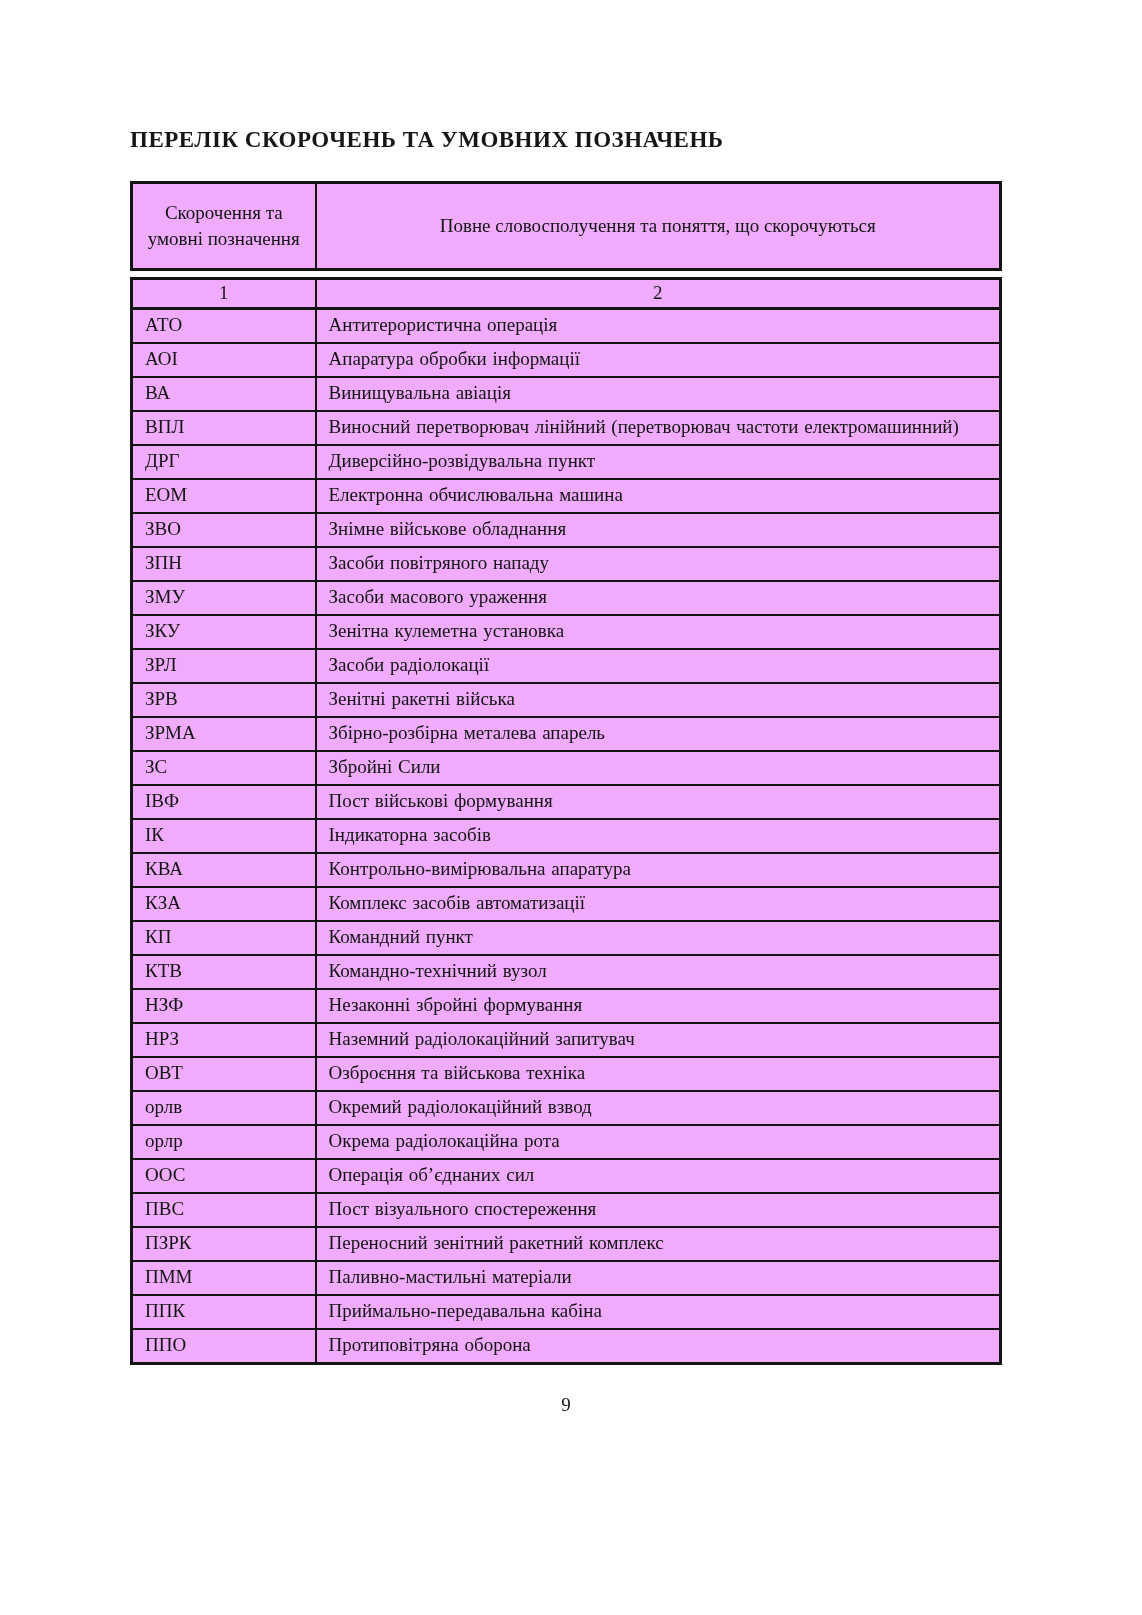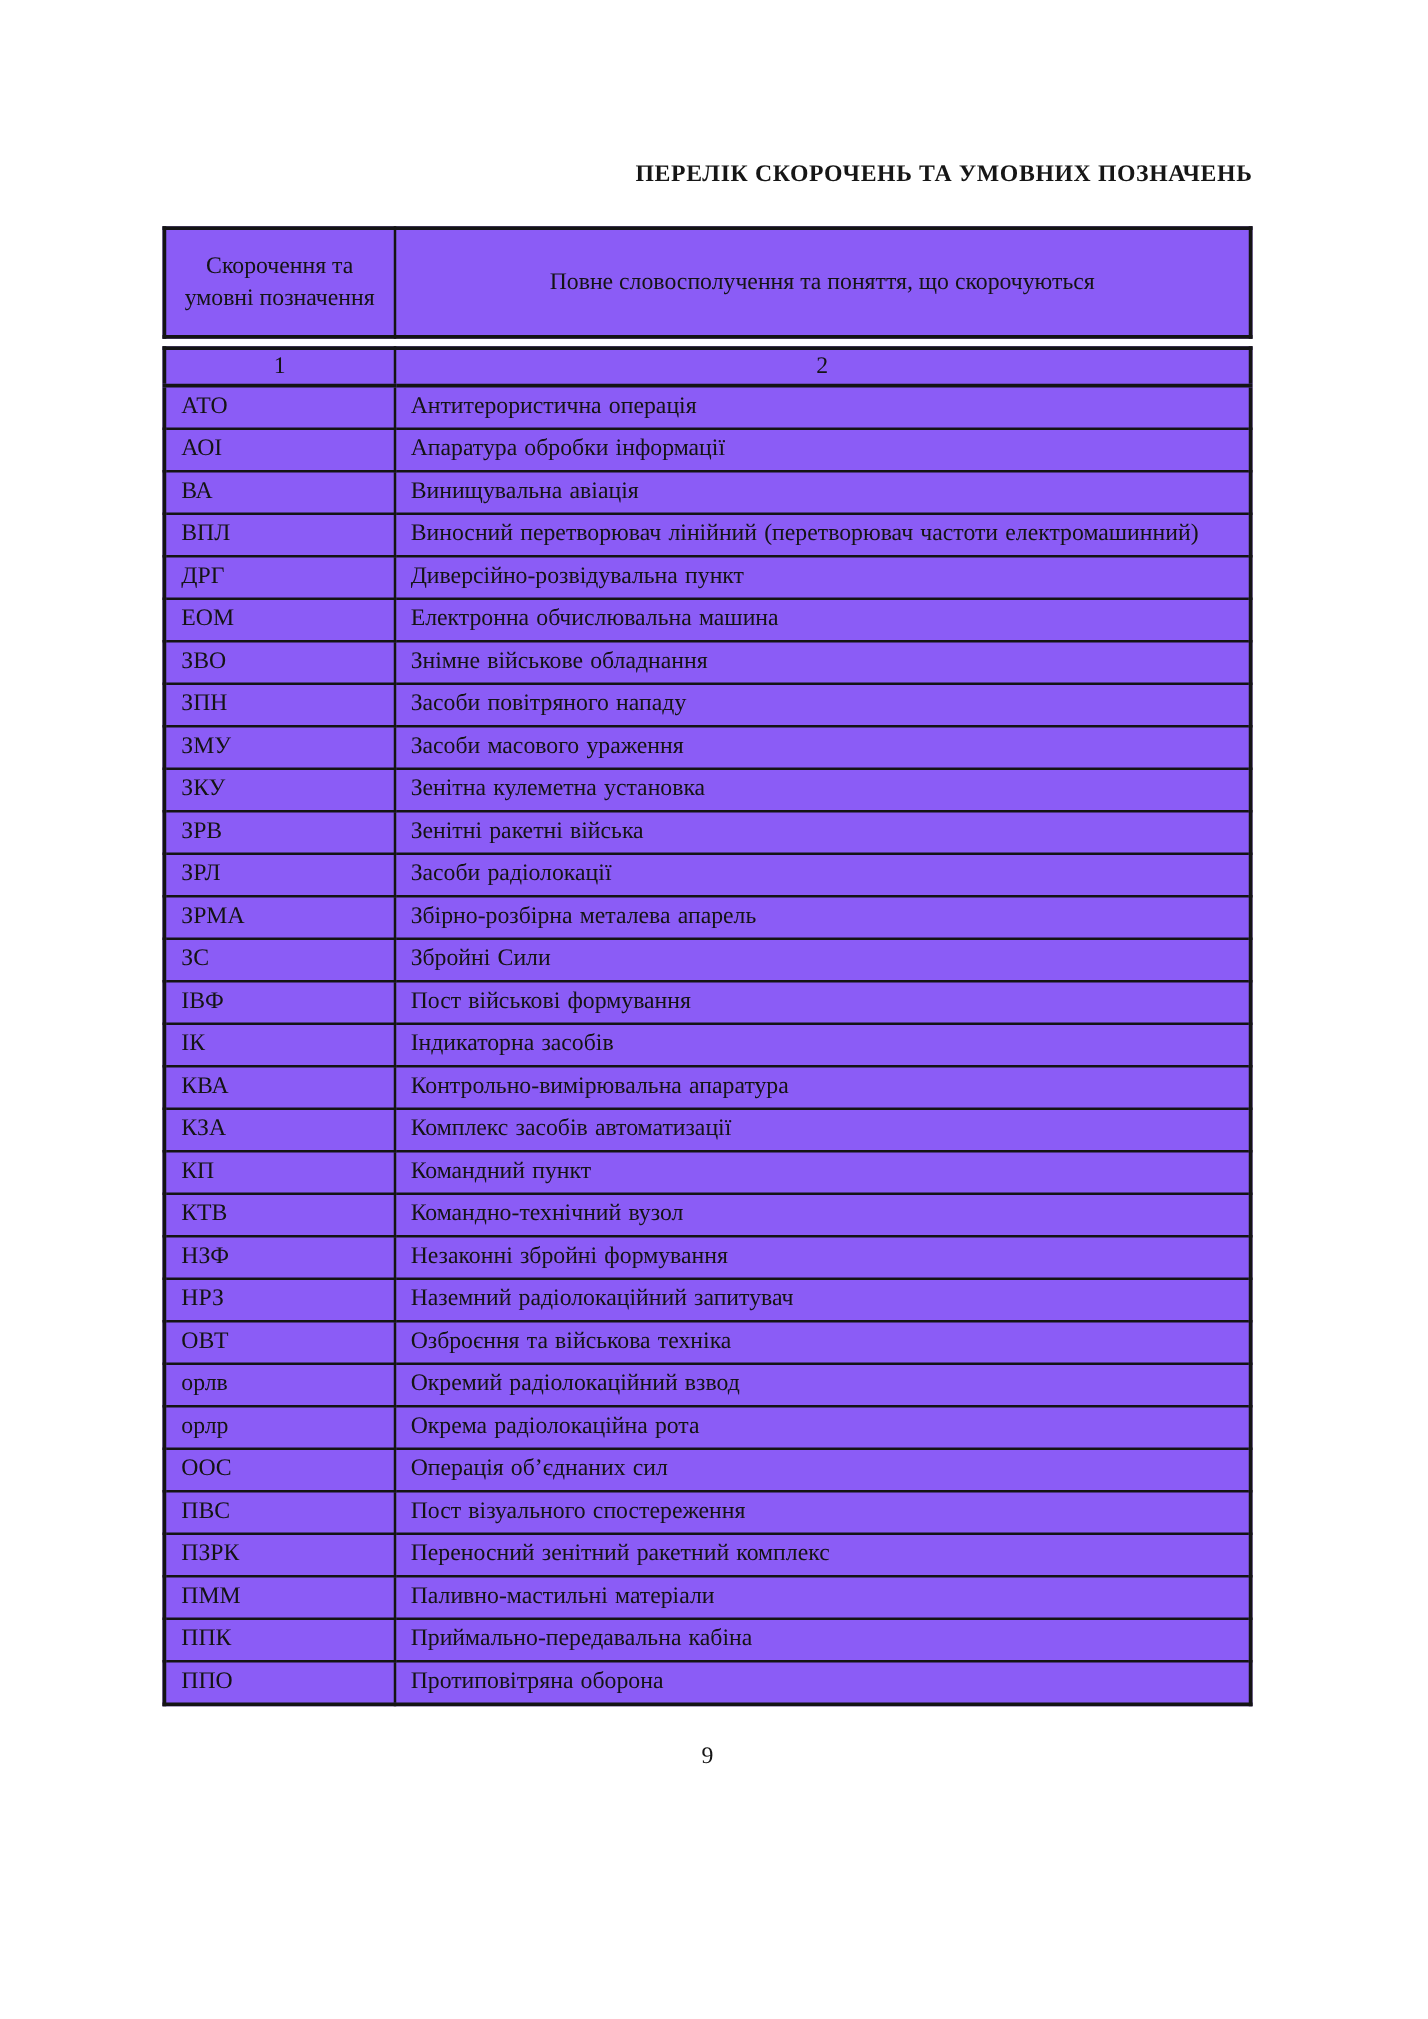--- a/index.html
+++ b/index.html
@@ -20,32 +20,32 @@
   }
   .content {
     position: absolute;
     left: 130px;
     top: 0;
     width: 872px;
   }
   .title {
     margin: 0;
     padding-top: 126px;
-    text-align: right;
-    font-size: 19px;
+    text-align: left;
+    font-size: 23px;
     font-weight: bold;
     letter-spacing: 0.5px;
     line-height: 28px;
     color: #161616;
   }
   table.tbl {
     border-collapse: collapse;
     table-layout: fixed;
     width: 872px;
-    background: #8b5cf6;
+    background: #f0abfc;
   }
   .head-tbl {
     margin-top: 27px;
     border: 3px solid #141414;
   }
   .head-tbl th {
     border: 2px solid #141414;
     font-weight: normal;
     font-size: 19px;
     line-height: 26px;
@@ -145,28 +145,28 @@
           </tr>
           <tr>
             <td>ЗМУ</td>
             <td>Засоби масового ураження</td>
           </tr>
           <tr>
             <td>ЗКУ</td>
             <td>Зенітна кулеметна установка</td>
           </tr>
           <tr>
+            <td>ЗРЛ</td>
+            <td>Засоби радіолокації</td>
+          </tr>
+          <tr>
             <td>ЗРВ</td>
             <td>Зенітні ракетні війська</td>
           </tr>
           <tr>
-            <td>ЗРЛ</td>
-            <td>Засоби радіолокації</td>
-          </tr>
-          <tr>
             <td>ЗРМА</td>
             <td>Збірно-розбірна металева апарель</td>
           </tr>
           <tr>
             <td>ЗС</td>
             <td>Збройні Сили</td>
           </tr>
           <tr>
             <td>ІВФ</td>
             <td>Пост військові формування</td>

